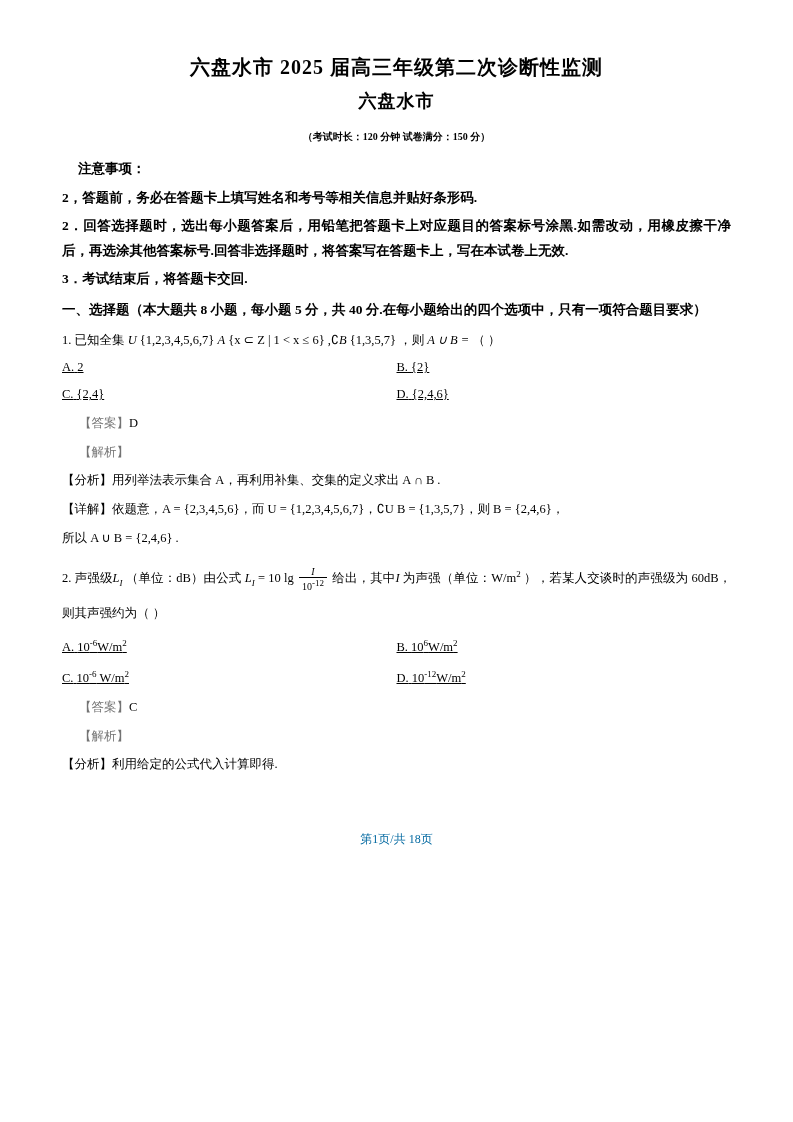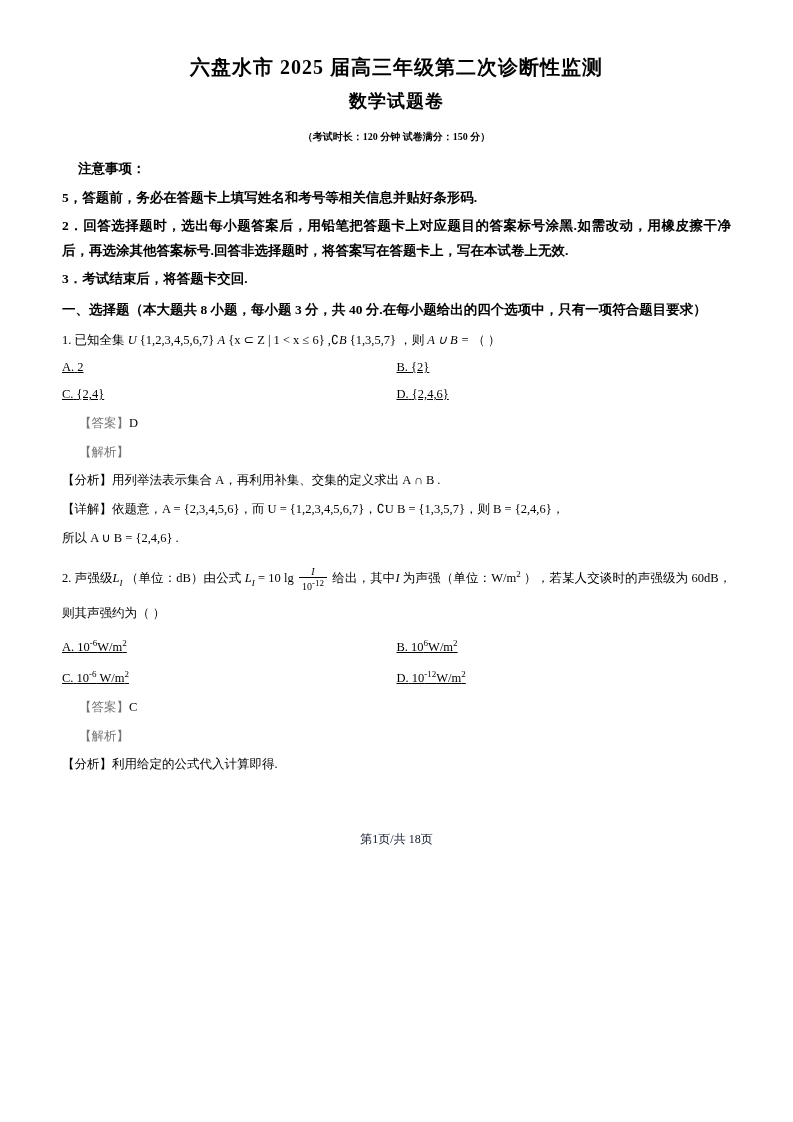--- a/index.html
+++ b/index.html
@@ -121,44 +121,44 @@
     display: block;
     padding: 0 3px;
   }
   .footer {
     position: absolute;
     left: 0;
     right: 0;
     bottom: 38px;
     text-align: center;
     font-size: 12px;
-    color: #0f172a;
+    color: #0369a1;
   }
   .q2-body {
     font-size: 12.5px;
     line-height: 30px;
     text-align: justify;
     margin: 8px 0 2px 0;
   }
 </style>
 </head>
 <body>
 
 <div class="page">
 
   <h1 class="title">六盘水市 2025 届高三年级第二次诊断性监测</h1>
-  <h2 class="subtitle">数学试题卷</h2>
+  <h2 class="subtitle">六盘水市</h2>
   <div class="examinfo">（考试时长：120 分钟    试卷满分：150 分）</div>
 
   <div class="notice-head">注意事项：</div>
-  <div class="notice-item">5，答题前，务必在答题卡上填写姓名和考号等相关信息并贴好条形码.</div>
+  <div class="notice-item">2，答题前，务必在答题卡上填写姓名和考号等相关信息并贴好条形码.</div>
   <div class="notice-item">2．回答选择题时，选出每小题答案后，用铅笔把答题卡上对应题目的答案标号涂黑.如需改动，用橡皮擦干净后，再选涂其他答案标号.回答非选择题时，将答案写在答题卡上，写在本试卷上无效.</div>
   <div class="notice-item">3．考试结束后，将答题卡交回.</div>
 
-  <div class="section-head">一、选择题（本大题共 8 小题，每小题 3 分，共 40 分.在每小题给出的四个选项中，只有一项符合题目要求）</div>
+  <div class="section-head">一、选择题（本大题共 8 小题，每小题 5 分，共 40 分.在每小题给出的四个选项中，只有一项符合题目要求）</div>
 
   <div class="q-line">
     <span>1.</span>
     <span>已知全集</span>
     <span class="mi">U</span>
     <span>{1,2,3,4,5,6,7}</span>
     <span class="mi">A</span>
     <span>{x ⊂ Z | 1 &lt; x ≤ 6}</span>
     <span>,∁</span><span class="mi">B</span>
     <span>{1,3,5,7}</span>

